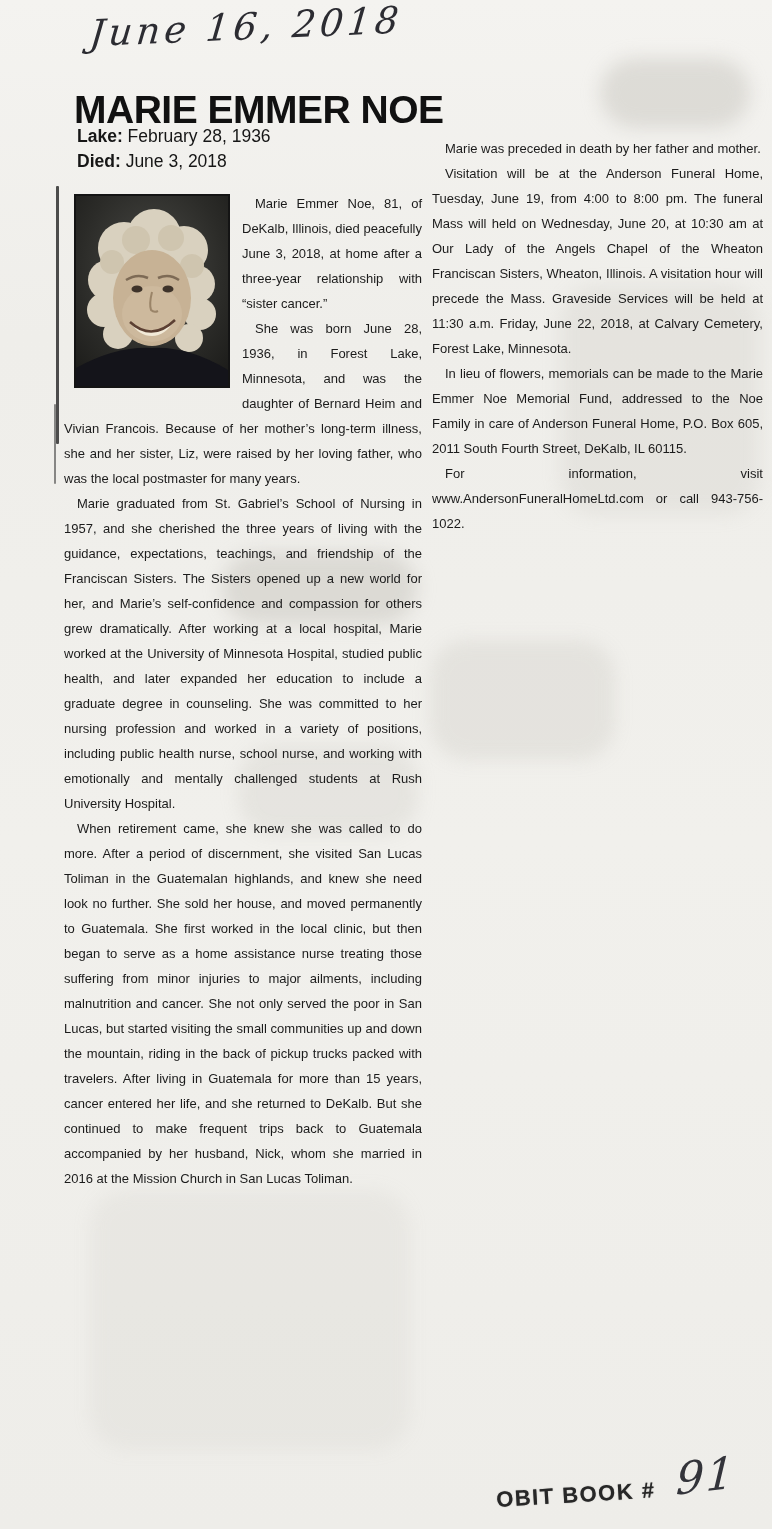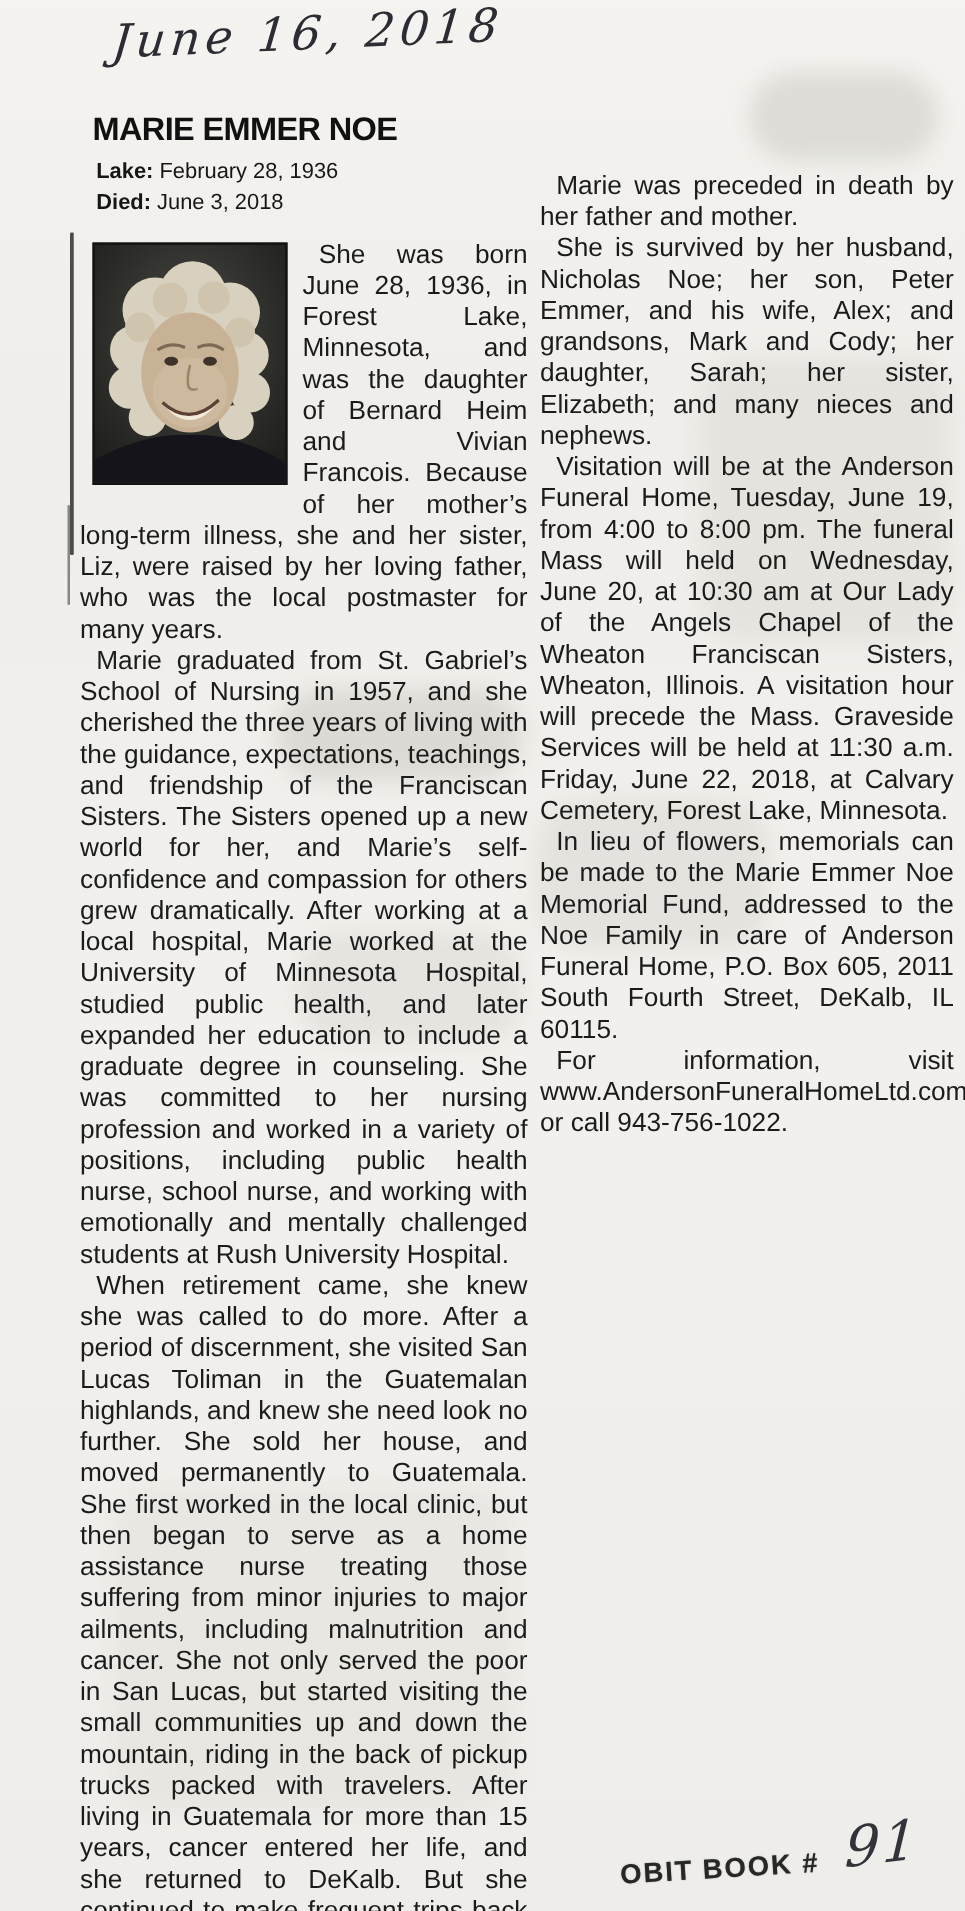--- a/index.html
+++ b/index.html
@@ -19,29 +19,29 @@
   .hand-date{
     position:absolute;left:92px;top:12px;
     font-family:"DejaVu Serif",serif;font-style:italic;
     font-size:37px;letter-spacing:4px;color:#2c2c32;
     transform:rotate(-2.5deg) skewX(-8deg);transform-origin:left top;
     white-space:nowrap;
   }
   
   .headline{
     position:absolute;left:74px;top:88px;
-    font-size:26px;font-weight:bold;letter-spacing:-0.5px;
+    font-size:39px;font-weight:bold;letter-spacing:-0.5px;
     color:#111;white-space:nowrap;text-align:right;
   }
   .vital{position:absolute;left:77px;font-size:17.5px;color:#161616;white-space:nowrap;}
   .vital b{font-weight:bold;}
   .vital.born{top:126px;}
   .vital.died{top:151px;}
   
-  .col{position:absolute;font-size:21px;line-height:25px;}
+  .col{position:absolute;font-size:13px;line-height:25px;}
   .col p{margin:0;text-indent:13px;text-align:justify;}
   .col-left{left:64px;top:191px;width:358px;}
   .col-right{left:432px;top:136px;width:331px;}
   
   .photo{
     float:left;width:152px;height:190px;
     border:2px solid #141414;margin:3px 12px 4px 10px;
     background:#262624;
   }
   .photo svg{display:block;}
@@ -121,30 +121,30 @@
 
         <path d="M76 96 q-3 12 -1 18 q3 3 7 1" stroke="#9a8468" stroke-width="2" fill="none"></path>
 
         <path d="M54 126 q22 20 45 -2 q-10 16 -23 16 q-13 0 -22 -14 z" fill="#f2ead8"></path>
         <path d="M54 126 q22 20 45 -2" stroke="#5c4033" stroke-width="2.5" fill="none"></path>
 
         <path d="M0 190 L0 172 Q40 150 76 152 Q112 150 152 174 L152 190 Z" fill="#14141a"></path>
       </svg>
     </div>
     <div>
+        <p>Marie Emmer Noe, 81, of DeKalb, Illinois, died peacefully June 3, 2018, at home after a three-year relationship with “sister cancer.”</p>
         <p>She was born June 28, 1936, in Forest Lake, Minnesota, and was the daughter of Bernard Heim and Vivian Francois. Because of her mother’s long-term illness, she and her sister, Liz, were raised by her loving father, who was the local postmaster for many years.</p>
         <p>Marie graduated from St. Gabriel’s School of Nursing in 1957, and she cherished the three years of living with the guidance, expectations, teachings, and friendship of the Franciscan Sisters. The Sisters opened up a new world for her, and Marie’s self-confidence and compassion for others grew dramatically. After working at a local hospital, Marie worked at the University of Minnesota Hospital, studied public health, and later expanded her education to include a graduate degree in counseling. She was committed to her nursing profession and worked in a variety of positions, including public health nurse, school nurse, and working with emotionally and mentally challenged students at Rush University Hospital.</p>
         <p>When retirement came, she knew she was called to do more. After a period of discernment, she visited San Lucas Toliman in the Guatemalan highlands, and knew she need look no further. She sold her house, and moved permanently to Guatemala. She first worked in the local clinic, but then began to serve as a home assistance nurse treating those suffering from minor injuries to major ailments, including malnutrition and cancer. She not only served the poor in San Lucas, but started visiting the small communities up and down the mountain, riding in the back of pickup trucks packed with travelers. After living in Guatemala for more than 15 years, cancer entered her life, and she returned to DeKalb. But she continued to make frequent trips back to Guatemala accompanied by her husband, Nick, whom she married in 2016 at the Mission Church in San Lucas Toliman.</p>
       </div>
   </div>
 
   <div class="col col-right">
     <div>
         <p>Marie was preceded in death by her father and mother.</p>
-        <p>She is survived by her husband, Nicholas Noe; her son, Peter Emmer, and his wife, Alex; and grandsons, Mark and Cody; her daughter, Sarah; her sister, Elizabeth; and many nieces and nephews.</p>
         <p>Visitation will be at the Anderson Funeral Home, Tuesday, June 19, from 4:00 to 8:00 pm. The funeral Mass will held on Wednesday, June 20, at 10:30 am at Our Lady of the Angels Chapel of the Wheaton Franciscan Sisters, Wheaton, Illinois. A visitation hour will precede the Mass. Graveside Services will be held at 11:30 a.m. Friday, June 22, 2018, at Calvary Cemetery, Forest Lake, Minnesota.</p>
         <p>In lieu of flowers, memorials can be made to the Marie Emmer Noe Memorial Fund, addressed to the Noe Family in care of Anderson Funeral Home, P.O. Box 605, 2011 South Fourth Street, DeKalb, IL 60115.</p>
         <p>For information, visit www.AndersonFuneralHomeLtd.com or call 943-756-1022.</p>
       </div>
   </div>
 
   <div class="stamp">OBIT BOOK #</div>
   <div class="book-number">91</div>
 
 </div>

